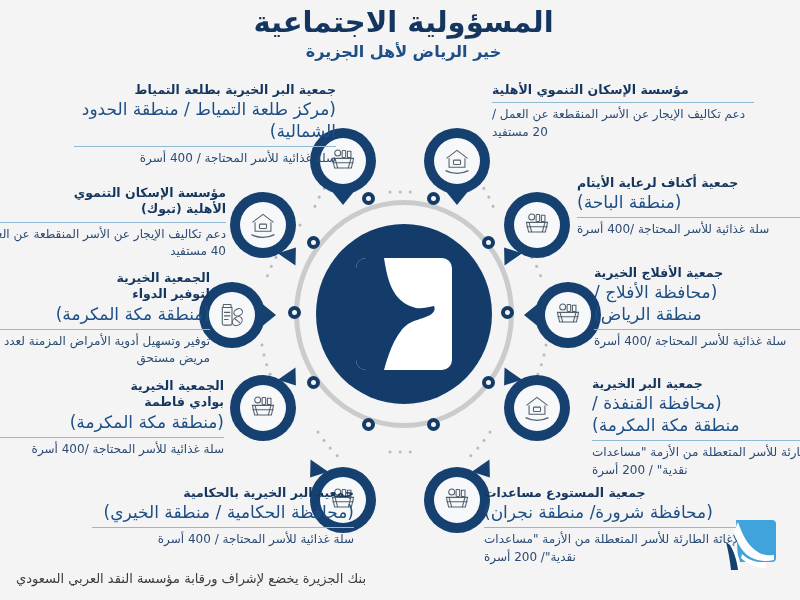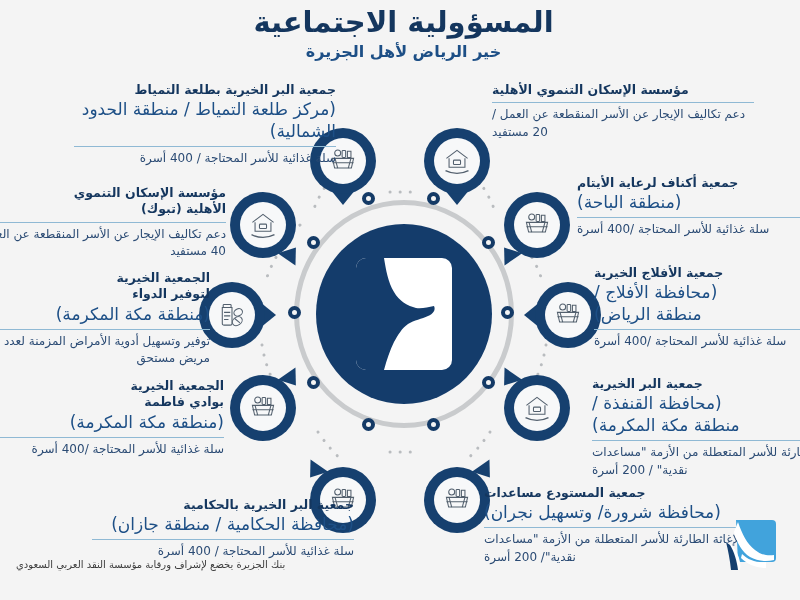--- a/index.html
+++ b/index.html
@@ -142,22 +142,22 @@
   }
   .org-desc {
     font-size: 12px;
     color: #2b4b74;
     line-height: 1.45;
   }
 
   
   #footer-note {
     position: absolute;
-    left: 16px; bottom: 30px;
-    font-size: 10px;
+    left: 16px; bottom: 14px;
+    font-size: 13px;
     color: #3c3c3c;
   }
   #bank-logo {
     position: absolute;
     right: 22px; bottom: 28px;
     width: 62px; height: 62px;
   }
 
   .dots { position: absolute; inset: 0; pointer-events: none; }
 </style>
@@ -416,30 +416,30 @@
   </div>
 
   <div class="label l" style="left:592px; top:376px;">
     <div class="org-name">جمعية البر الخيرية</div>
     <div class="org-loc">(محافظة القنفذة /</div>
     <div class="org-loc">منطقة مكة المكرمة)</div>
     <div class="rule"></div>
     <div class="org-desc">الإغاثة الطارئة للأسر المتعطلة من الأزمة "مساعدات نقدية" / 200 أسرة</div>
   </div>
 
-  <div class="label r" style="left:92px; top:485px;margin-top:12px;">
+  <div class="label r" style="left:92px; top:485px;">
     <div class="org-name">جمعية البر الخيرية بالحكامية</div>
-    <div class="org-loc">(محافظة الحكامية / منطقة جازان)</div>
+    <div class="org-loc">(محافظة الحكامية / منطقة الخيري)</div>
     <div class="rule"></div>
     <div class="org-desc">سلة غذائية للأسر المحتاجة / 400 أسرة</div>
   </div>
 
   <div class="label l" style="left:484px; top:485px;">
     <div class="org-name">جمعية المستودع مساعدات</div>
-    <div class="org-loc">(محافظة شرورة/ وتسهيل نجران)</div>
+    <div class="org-loc">(محافظة شرورة/ منطقة نجران)</div>
     <div class="rule"></div>
     <div class="org-desc">الإغاثة الطارئة للأسر المتعطلة من الأزمة "مساعدات نقدية"/ 200 أسرة</div>
   </div>
 
   <div id="footer-note">بنك الجزيرة يخضع لإشراف ورقابة مؤسسة النقد العربي السعودي</div>
 
   <div id="bank-logo">
     <svg viewBox="0 0 62 62" width="62" height="62">
       <path fill="#41a3dc" d="M20 10 L56 10 a4 4 0 0 1 4 4 L60 48 a4 4 0 0 1 -4 4 L22 52 Z"></path>
       <path fill="#ffffff" d="M22 12 C26 24 31 34 39 40 C45 45 52 46 58 45

